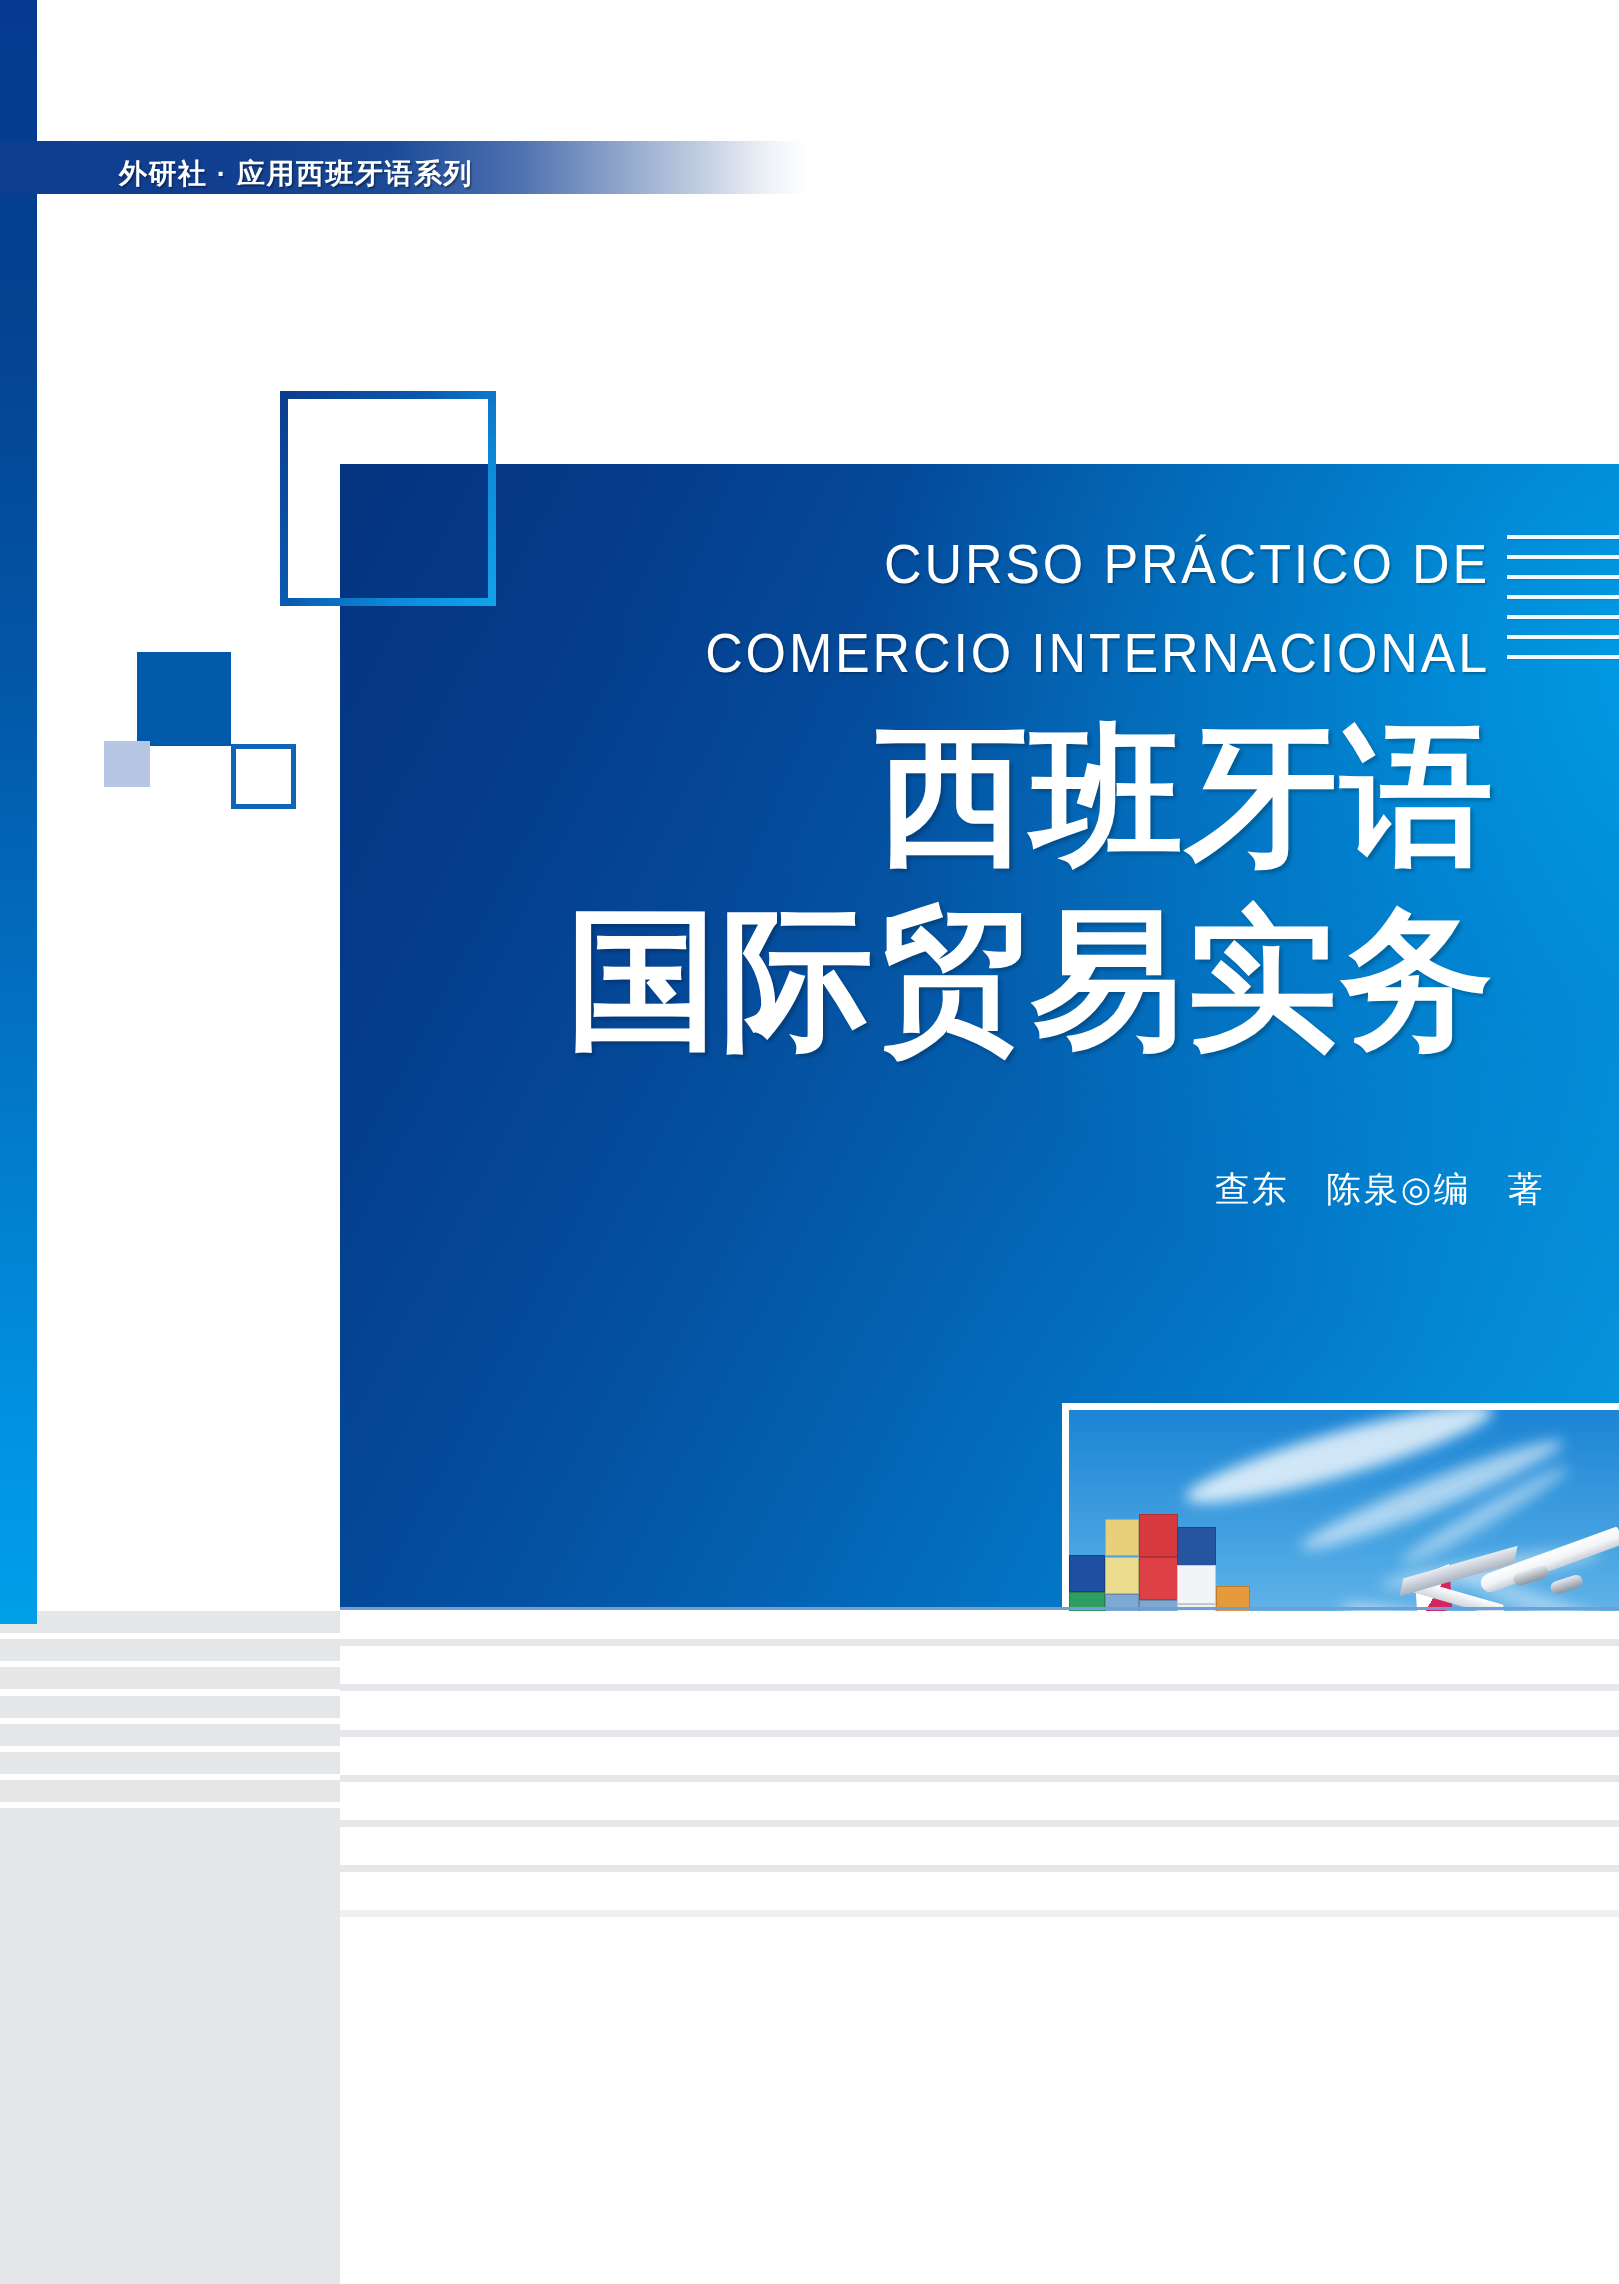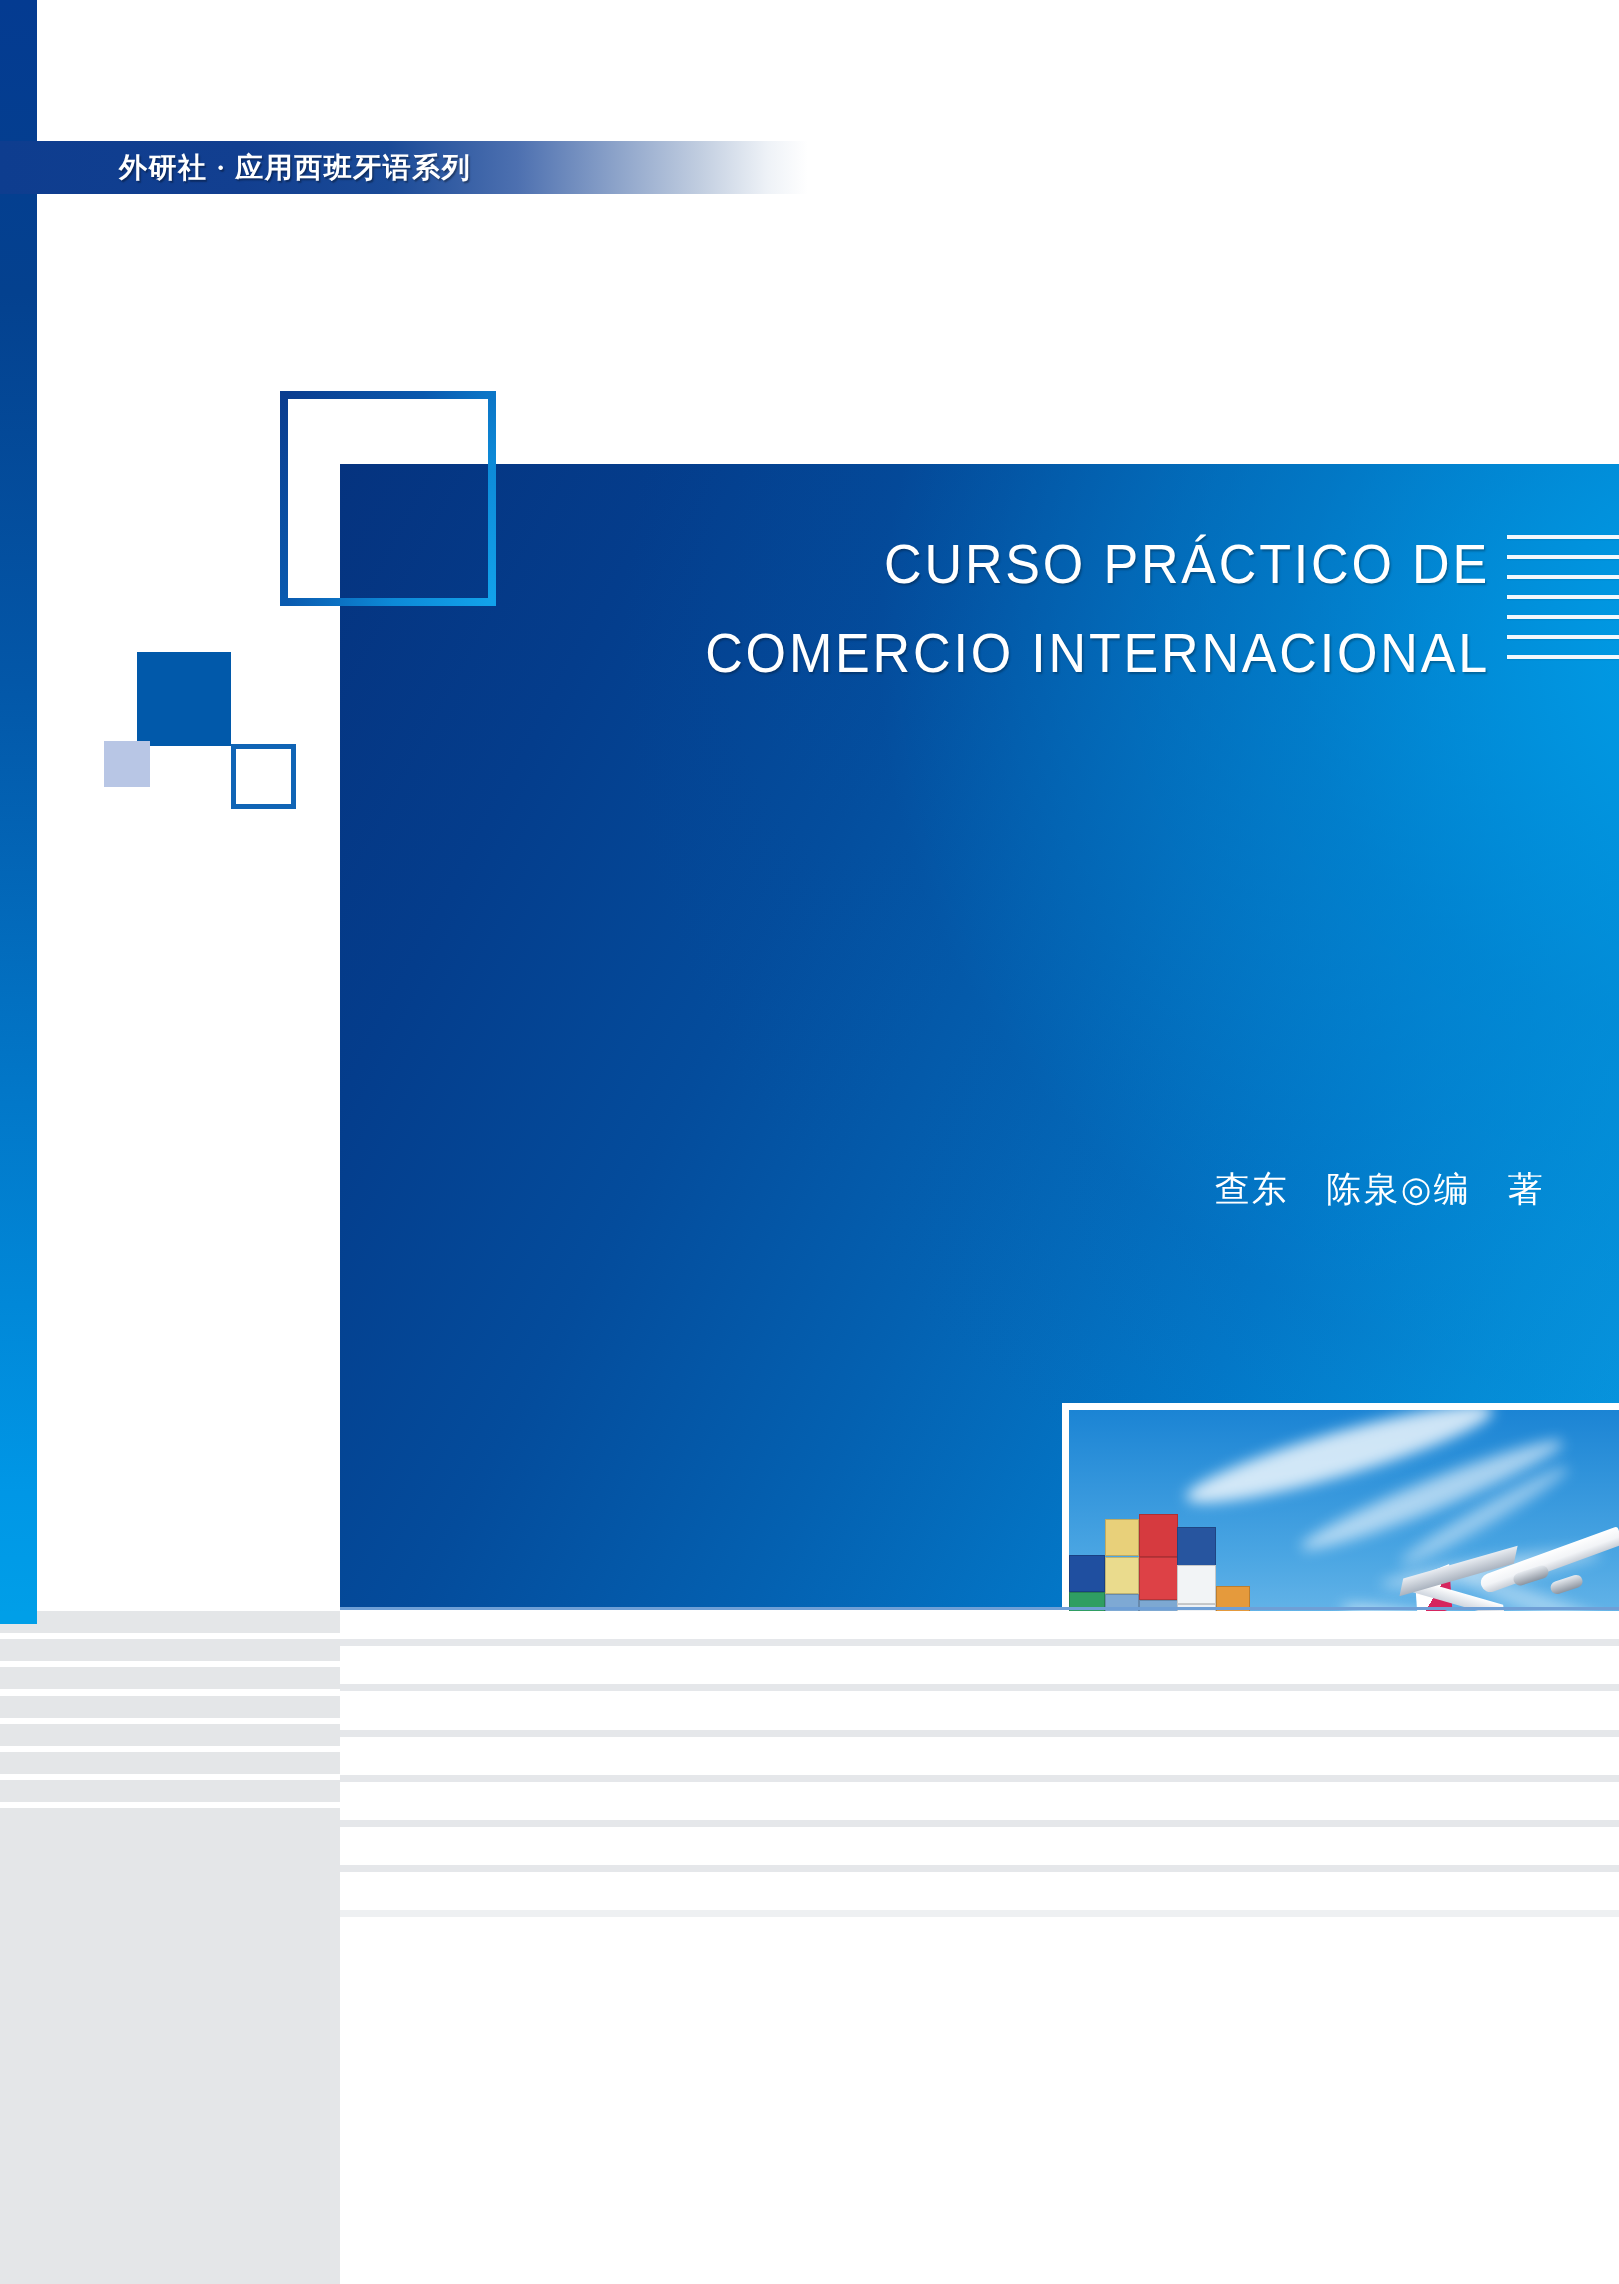--- a/index.html
+++ b/index.html
@@ -23,24 +23,24 @@
 
   
   .series-band {
     position:absolute;
     left:0; top:141px;
     width:808px; height:53px;
     background:linear-gradient(to right, #0e3d8f 0%, #123f90 30%, #1a4a97 48%, #4d70b0 64%, #8ba2c9 76%, #c3cfe1 87%, #eef2f7 95%, #ffffff 100%);
   }
   .series-label {
     position:absolute;
-    left:119px; top:143px;
+    left:119px; top:149px;
     height:49px;
     display:flex; align-items:center;
-    font-family:Liberation Serif, serif;
+    font-family:Liberation Sans, sans-serif;
     font-weight:700;
     font-size:28px;
     letter-spacing:1.5px;
     color:#ffffff;
     text-shadow:1.5px 1.5px 1.5px rgba(0,0,0,0.35);
     white-space:nowrap;
   }
 
   
   .sq-outline-big {
@@ -343,20 +343,24 @@
   </div>
 
   <div class="sq-outline-big"></div>
   <div class="sq-outline-small"></div>
 
   <div class="sp-title">
     <span class="ln">CURSO PRÁCTICO DE</span>
     <span class="ln">COMERCIO INTERNACIONAL</span>
   </div>
 
+  <div class="cn-title">
+    <span class="ln">西班牙语</span>
+    <span class="ln">国际贸易实务</span>
+  </div>
 
   <div class="authors">查东　陈泉◎编　著</div>
 
   <div class="photo-frame">
     <div class="photo">
 
       <div class="cloud c1"></div>
       <div class="cloud c2"></div>
       <div class="cloud c3"></div>
       <div class="cloud c4"></div>

